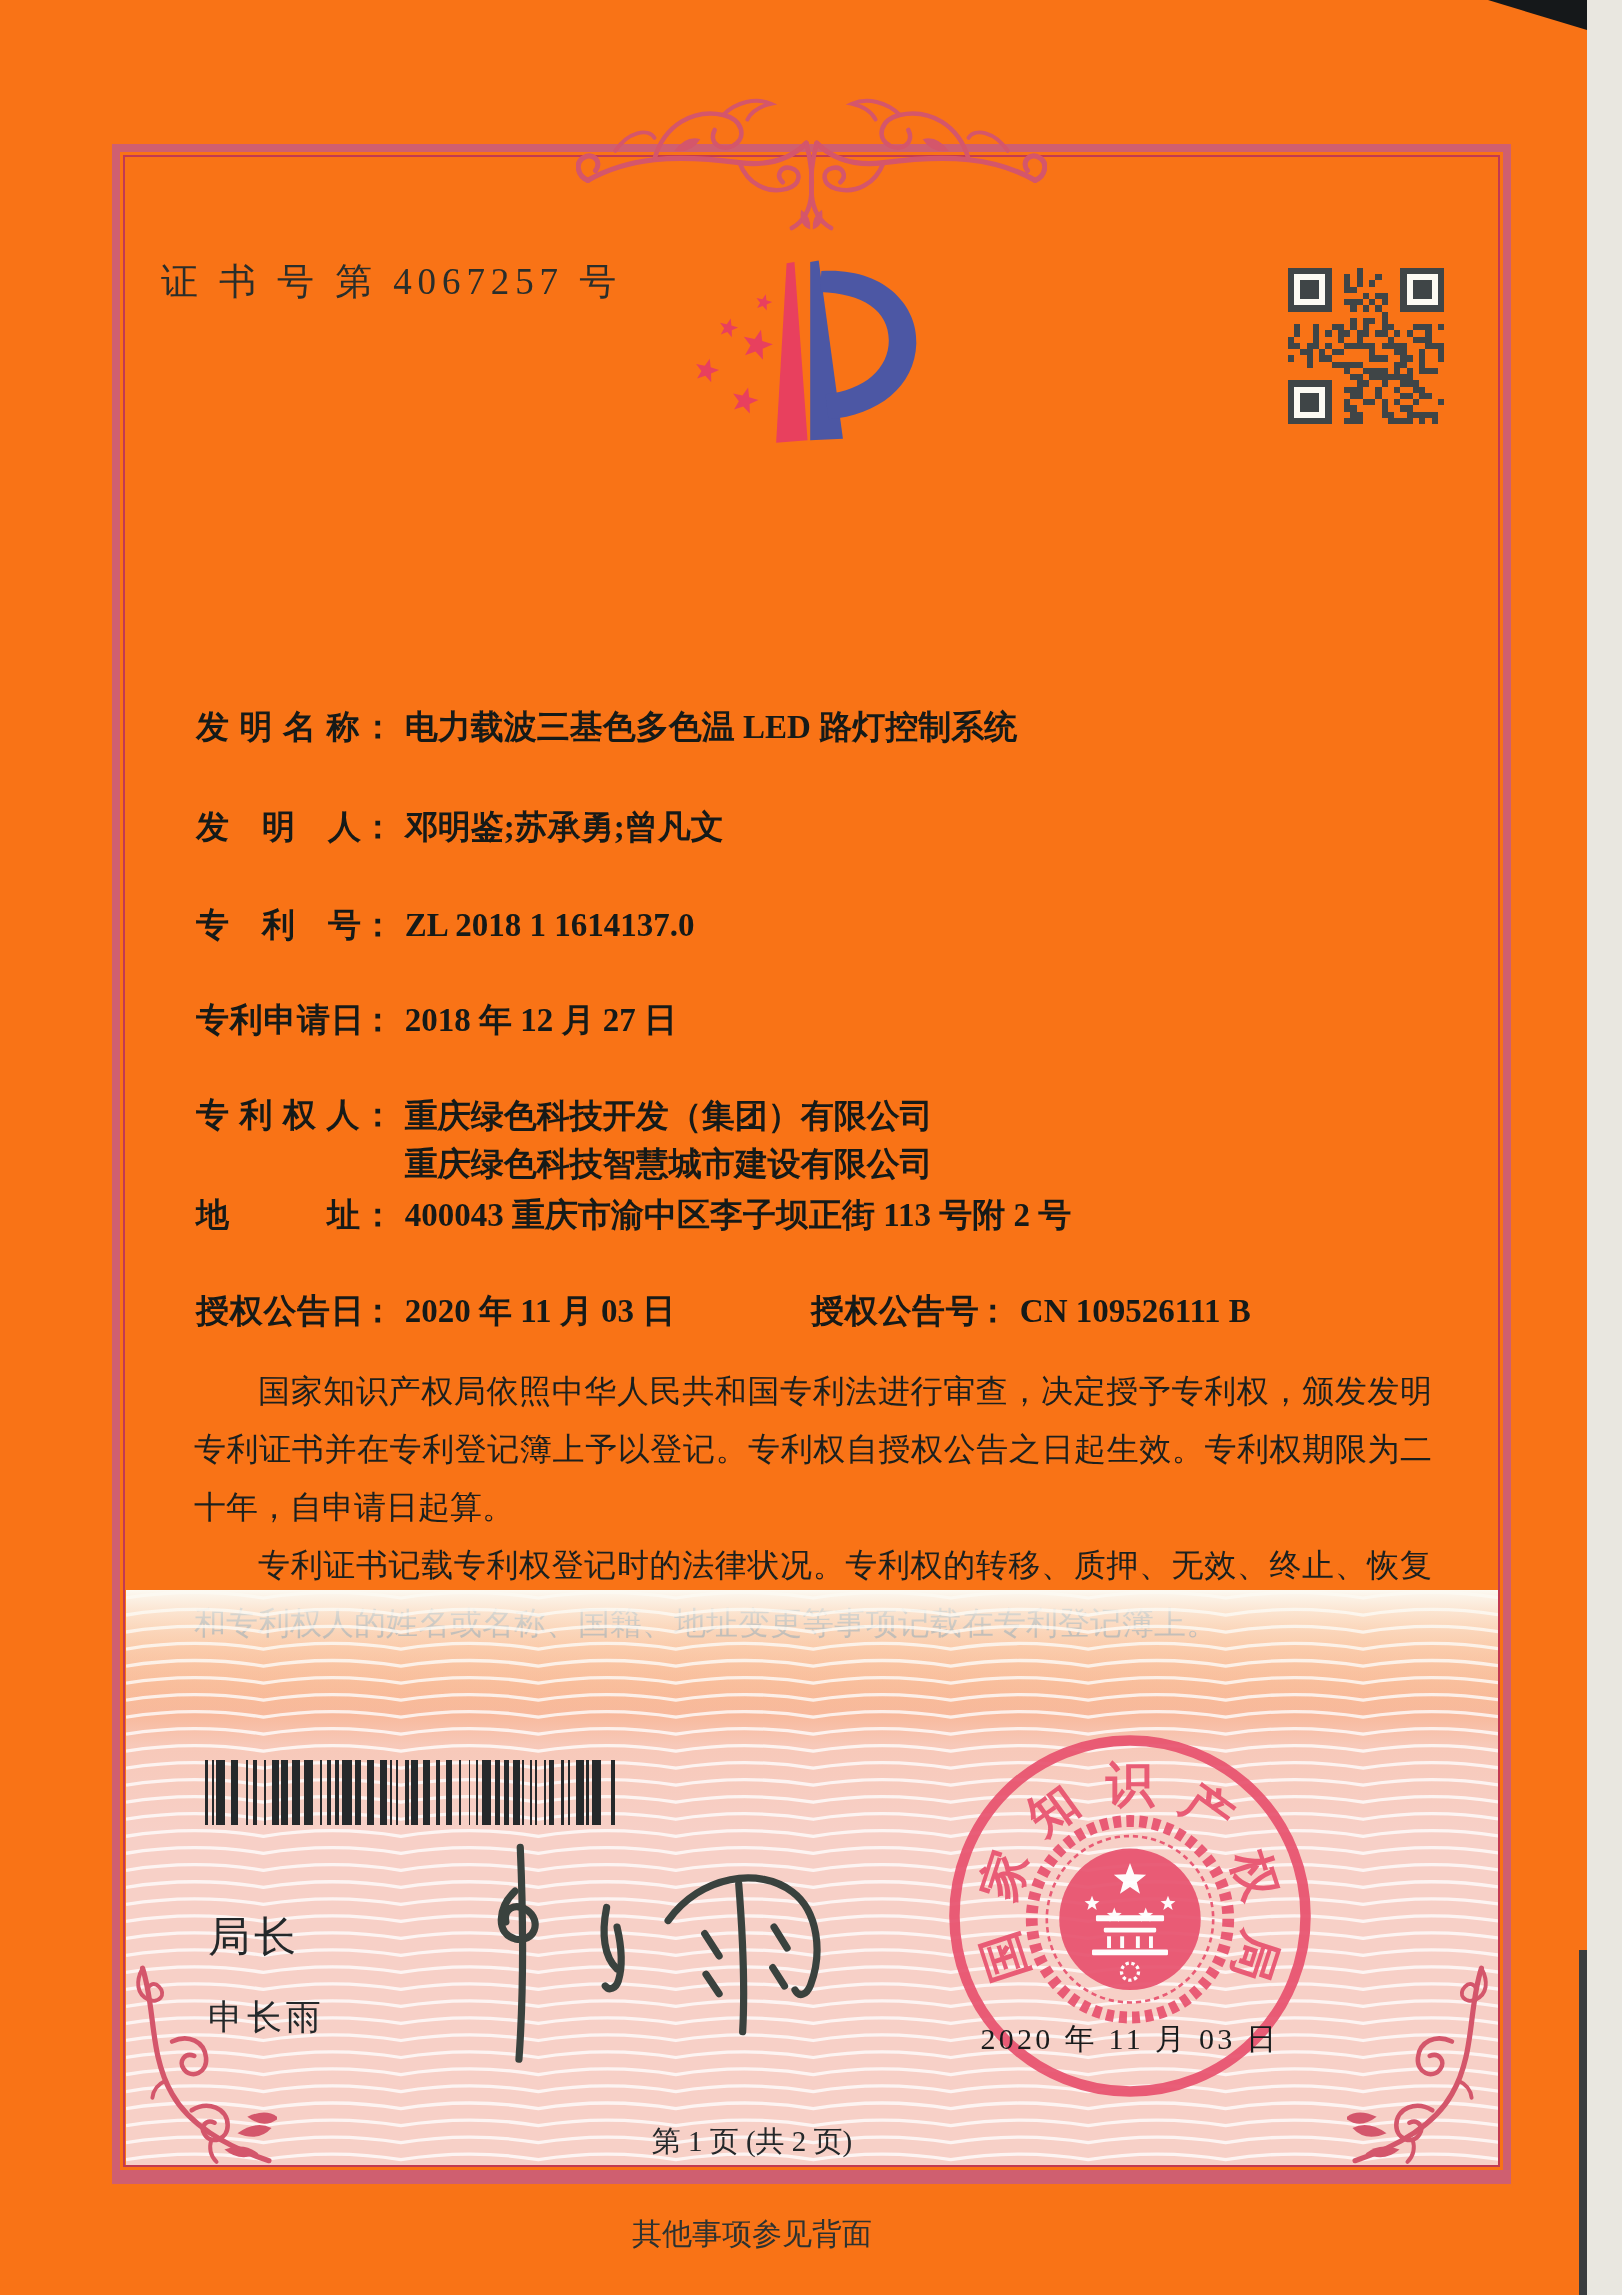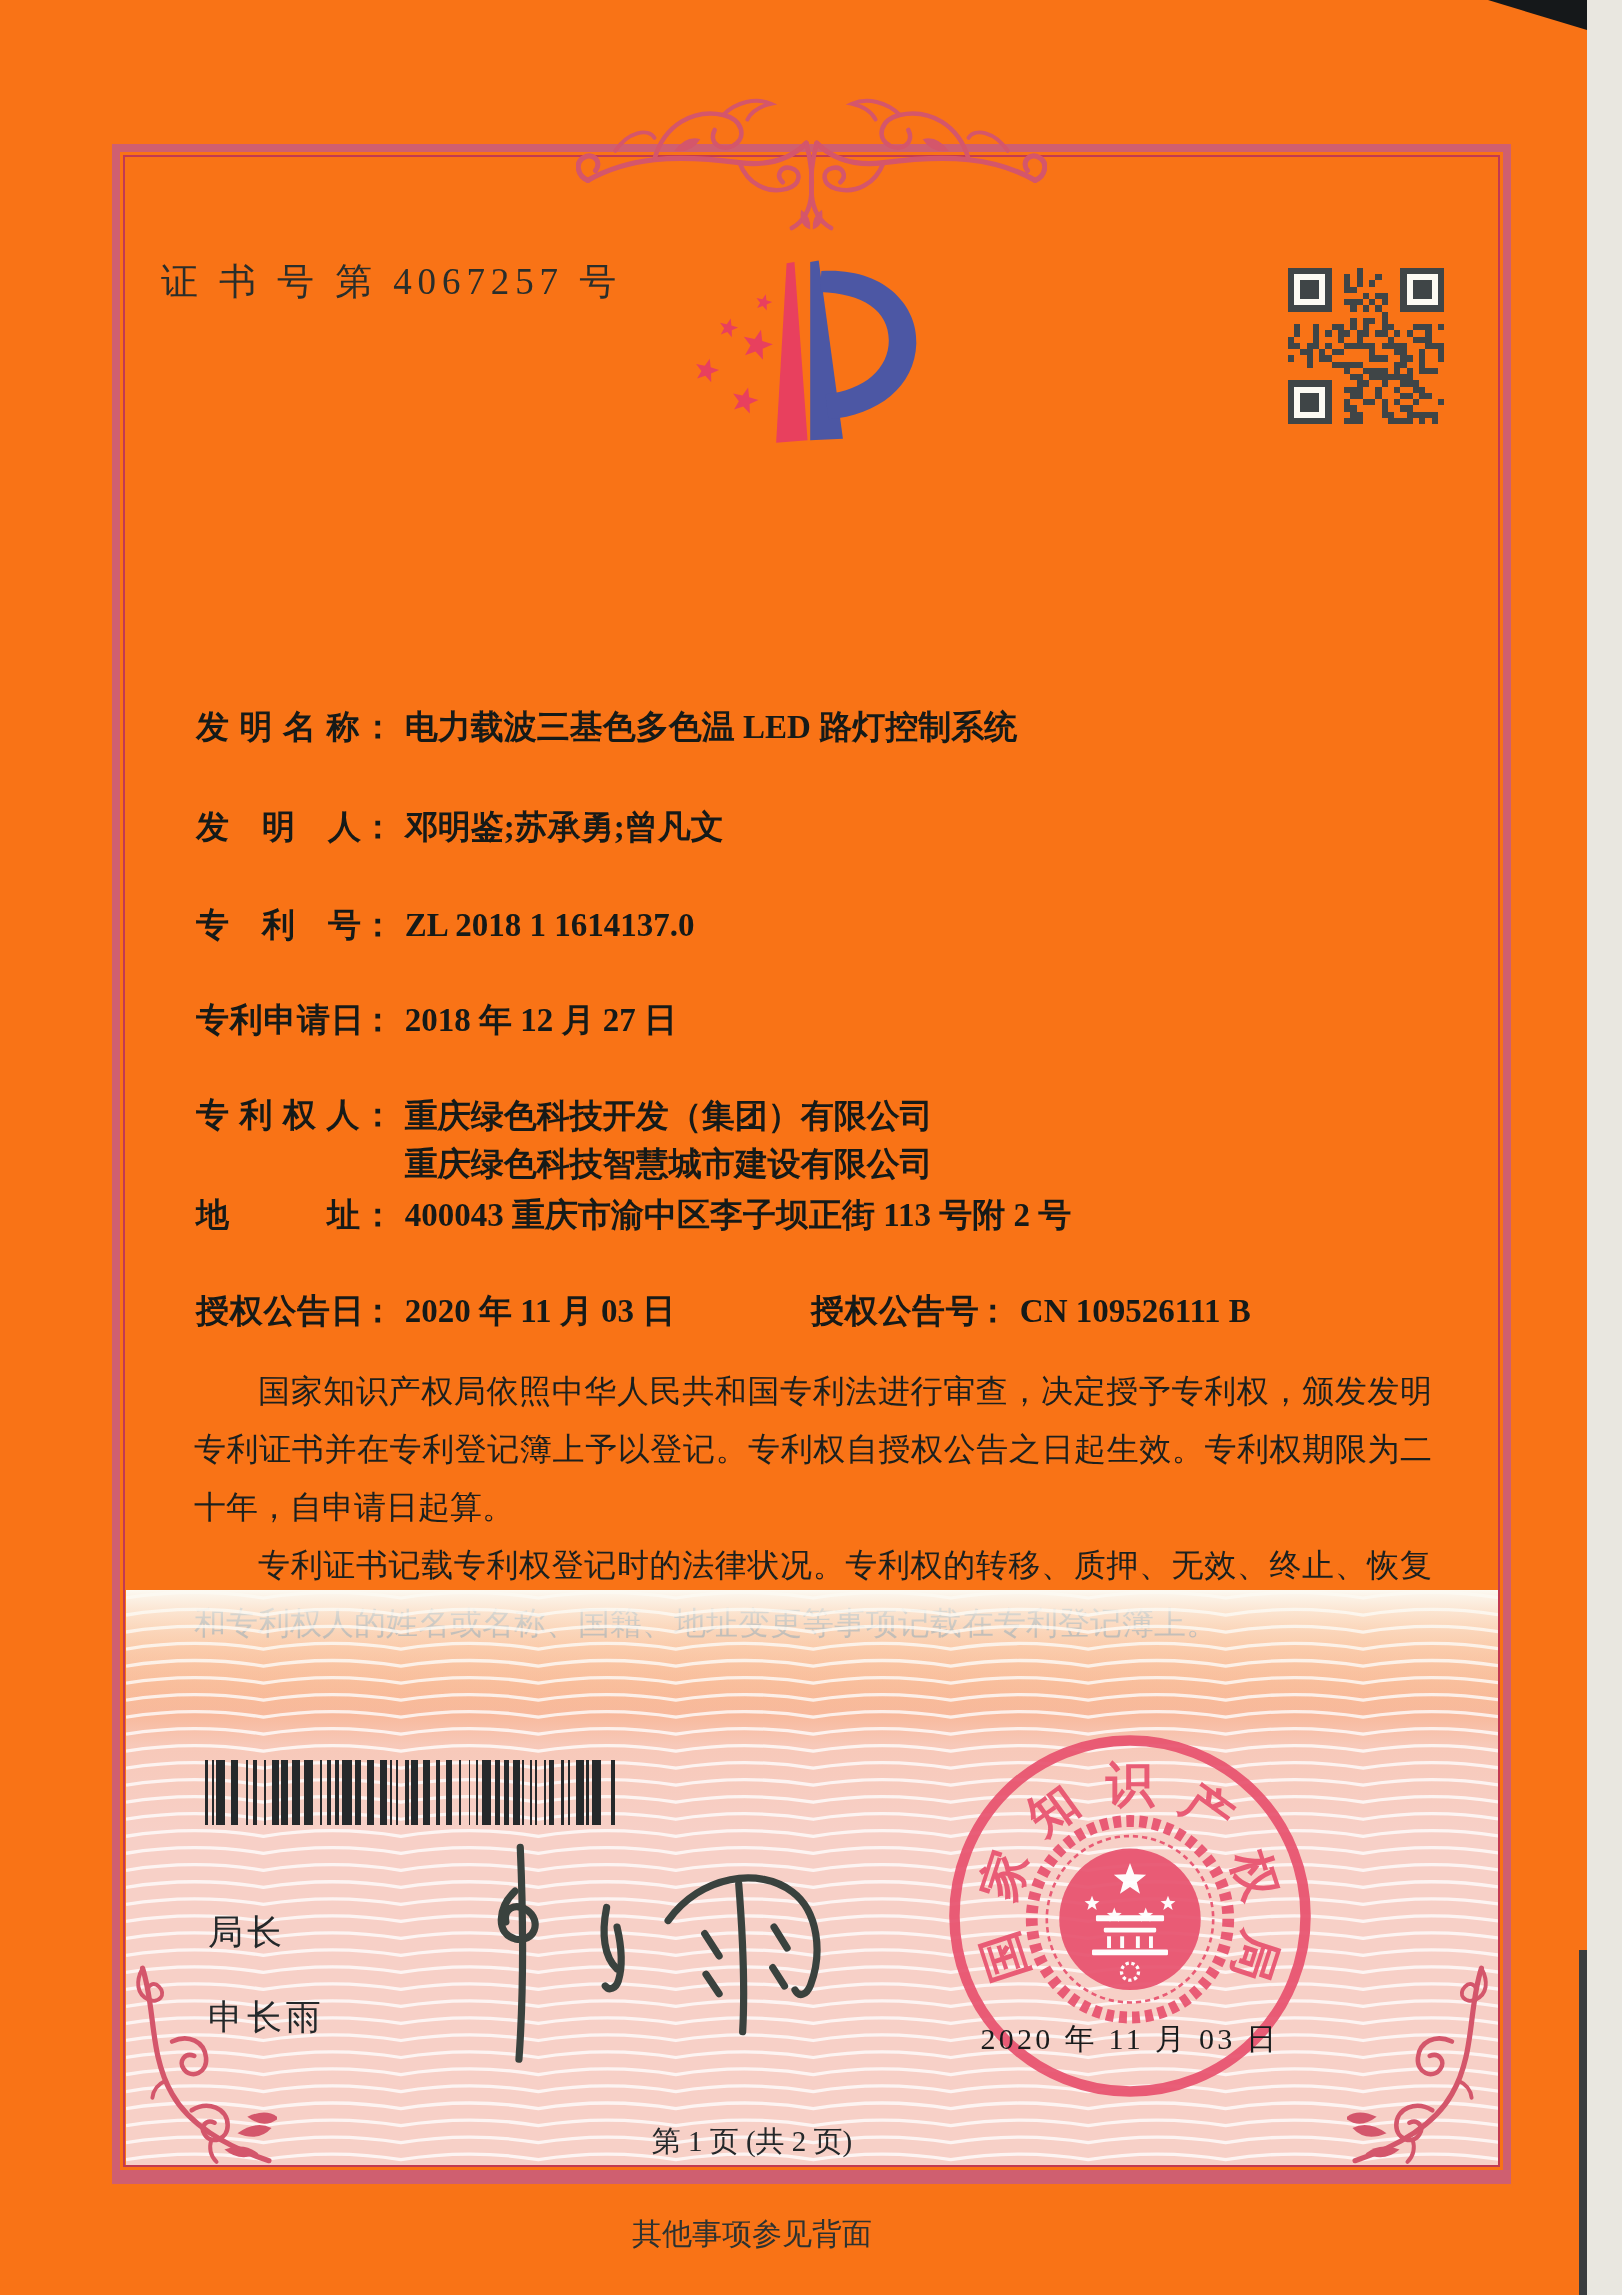--- a/index.html
+++ b/index.html
@@ -28,21 +28,21 @@
   
   .paras{position:absolute;left:194px;top:1362px;width:1238px;font-size:32px;line-height:58px;
          text-align:justify;color:#1c201e;}
   .paras p{margin:0;text-indent:64px;}
   
   .pinkzone{position:absolute;left:126px;top:1590px;width:1372px;height:575px;overflow:hidden;
             background:linear-gradient(180deg,rgba(247,208,199,0) 0%,rgba(247,208,199,.5) 13%,rgba(247,208,199,.92) 27%,#f7d0c7 42%,#f7d0c7 100%);}
   .pinkfade{position:absolute;left:0;top:0;width:100%;height:124px;
             background:linear-gradient(180deg,#fcfaf3 0%,rgba(252,250,243,0) 100%);}
   
-  .sig-title{position:absolute;left:208px;top:1909px;font-size:35px;letter-spacing:3.9px;color:#23282a;}
+  .sig-title{position:absolute;left:208px;top:1909px;font-size:42px;letter-spacing:3.9px;color:#23282a;}
   .sig-name{position:absolute;left:208px;top:1994px;font-size:35px;letter-spacing:3.9px;color:#23282a;}
   
   .sealdate{position:absolute;left:942px;top:2019px;width:376px;text-align:center;font-size:30px;
             letter-spacing:3.3px;color:#191c1d;white-space:nowrap;}
   .pagenum{position:absolute;left:497px;top:2114px;width:510px;text-align:center;font-size:29px;color:#24282a;margin-top:8px;}
   .backnote{position:absolute;left:497px;top:2214px;width:510px;text-align:center;font-size:30px;color:#2d3230;}
   
   .artifact-corner{position:absolute;right:0;top:0;width:99px;height:30px;background:#15181a;
                    clip-path:polygon(0 0,100% 0,100% 100%);}
   .artifact-edge{position:absolute;right:0;top:1950px;width:8.5px;height:346px;background:#3a3d3f;}

